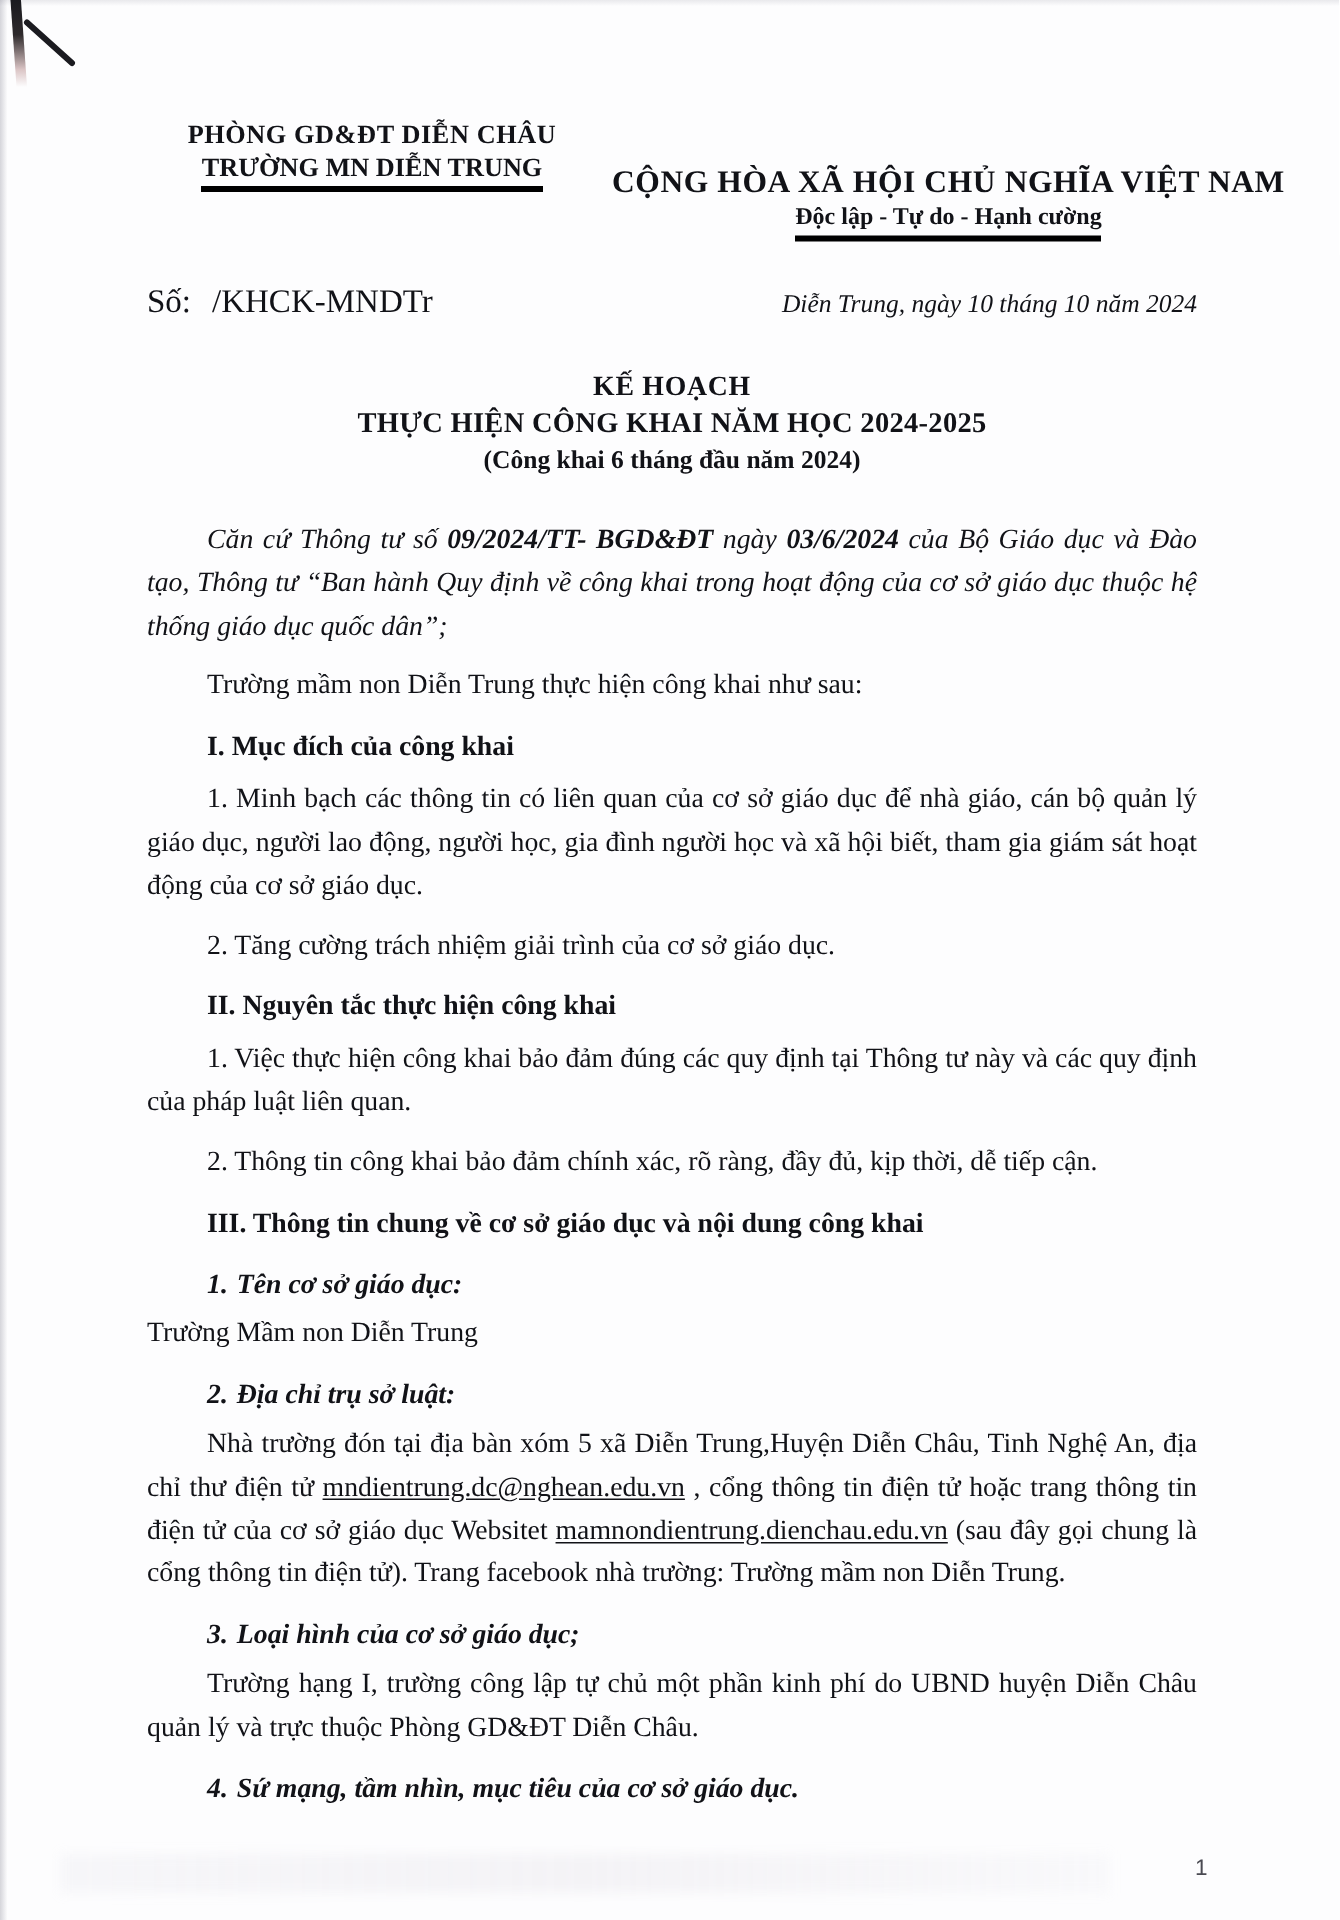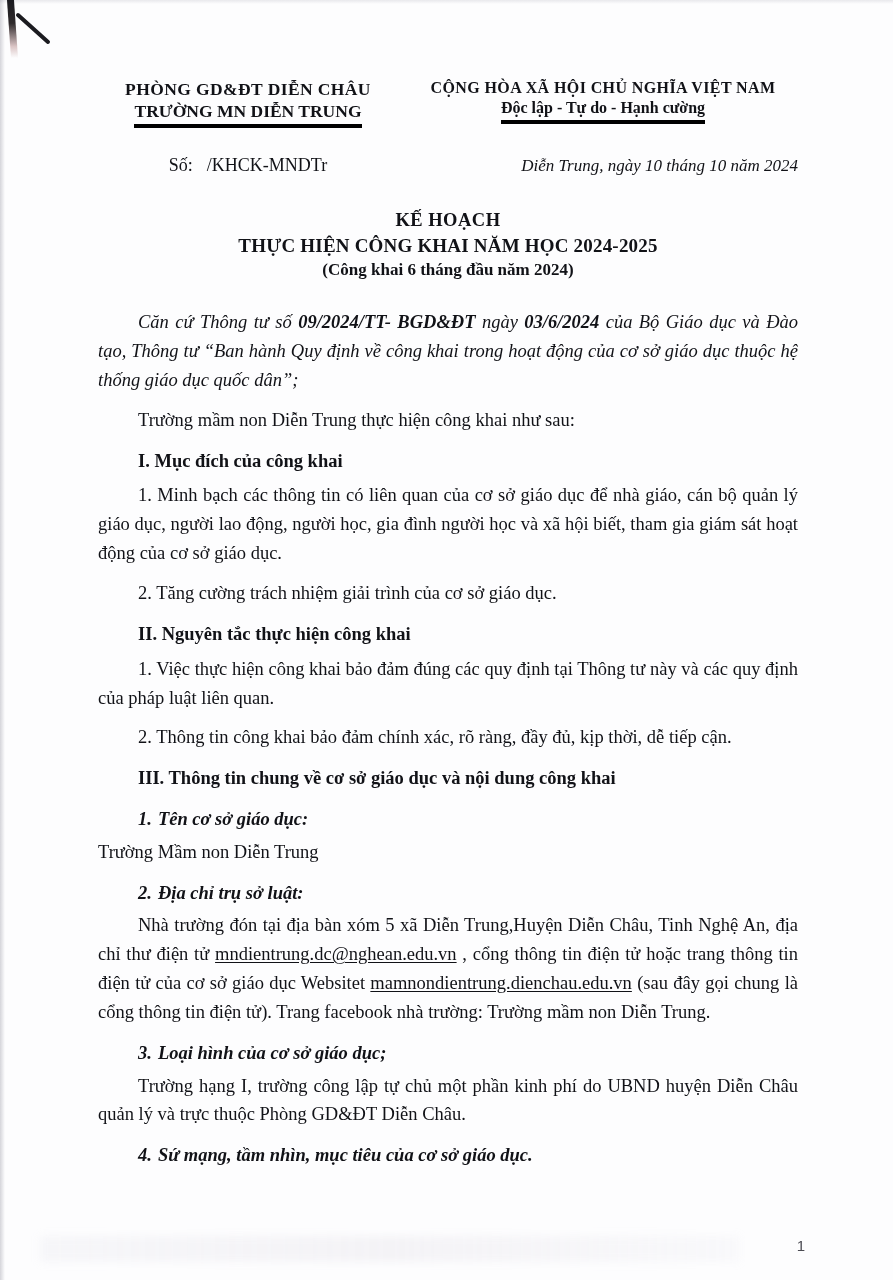--- a/index.html
+++ b/index.html
@@ -89,21 +89,21 @@
     text-align: center;
     padding-left: 10px;
   }
   .org-line1, .nation-line1 {
     font-weight: bold;
     font-size: 17.5px;
     letter-spacing: 0.4px;
     line-height: 1.28;
     white-space: nowrap;
   }
-  .nation-line1 { font-size: 16px; }
+  .nation-line1 { font-size: 21px; margin-top: 30px; }
   .org-line2, .nation-line2 {
     font-weight: bold;
     font-size: 17.5px;
     line-height: 1.3;
     white-space: nowrap;
   }
   .underlined {
     display: inline-block;
     border-bottom: 4px solid #000000;
     padding-bottom: 1px;
@@ -111,23 +111,23 @@
   .nation-line2 { font-size: 16px; }
 
   
   .ref-row {
     display: flex;
     align-items: baseline;
     margin-top: 27px;
   }
   .ref-left {
     width: 300px;
-    text-align: center;
+    text-align: left;
     flex: 0 0 auto;
-    font-size: 18px;
+    font-size: 22px;
     white-space: nowrap;
   }
   .ref-left .so-label { margin-right: 14px; }
   .ref-right {
     flex: 1 1 auto;
     text-align: right;
     font-style: italic;
     font-size: 17px;
     padding-left: 8px;
     white-space: nowrap;

